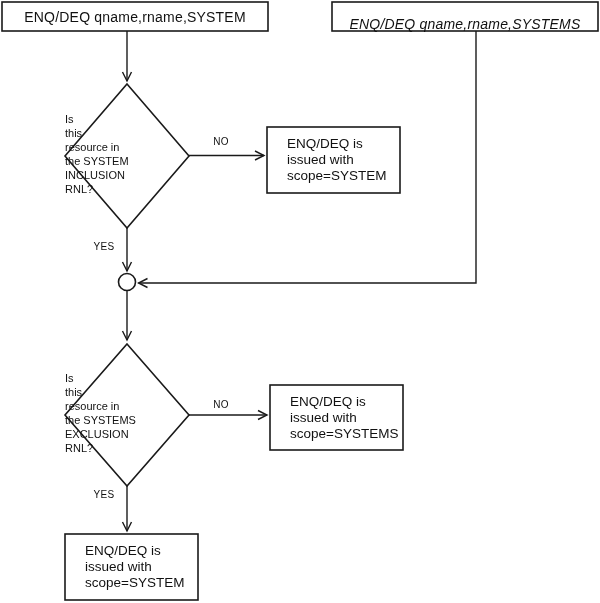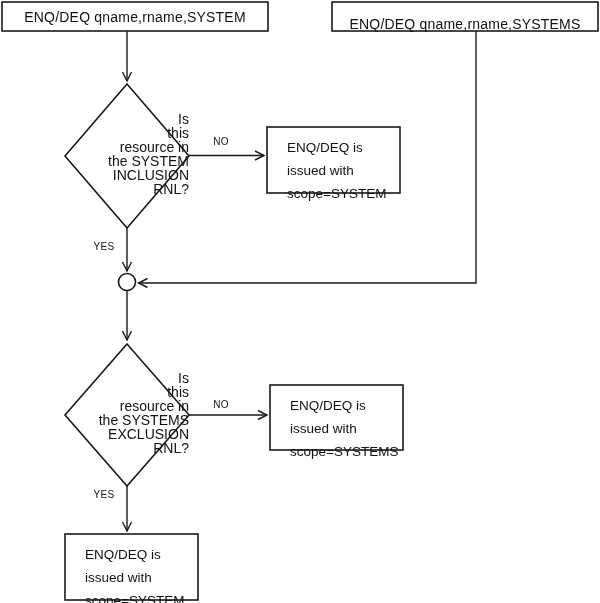--- a/index.html
+++ b/index.html
@@ -28,32 +28,32 @@
   }
   .box-title {
     display: flex;
     align-items: center;
     justify-content: center;
     text-align: center;
     font-size: 14px;
     letter-spacing: 0.2px;
   }
   .n-tl { left: 2px;   top: 2px;  width: 266px; height: 29px; }
-  .n-tr { left: 332px; top: 2px;  width: 266px; height: 43px; }
+  .n-tr { left: 332px; top: 2px;  width: 266px; height: 43px; font-style: italic; }
   .diamond-text {
-    text-align: right;
-    font-size: 14px;
+    text-align: left;
+    font-size: 11px;
     line-height: 14px;
   }
   .n-d1 { left: 65px; top: 112px; width: 124px; }
   .n-d2 { left: 65px; top: 371px; width: 124px; }
   .result-text {
     text-align: left;
     font-size: 13.5px;
-    line-height: 23px;
+    line-height: 16px;
   }
   .n-no1box { left: 287px; top: 136px; width: 112px; }
   .n-no2box { left: 290px; top: 394px; width: 112px; }
   .n-bot    { left: 85px;  top: 543px; width: 112px; }
   .edge-lbl {
     text-align: center;
     font-size: 10px;
     letter-spacing: 0.3px;
   }
   .e-no1  { left: 202px; top: 136px; width: 38px; }

